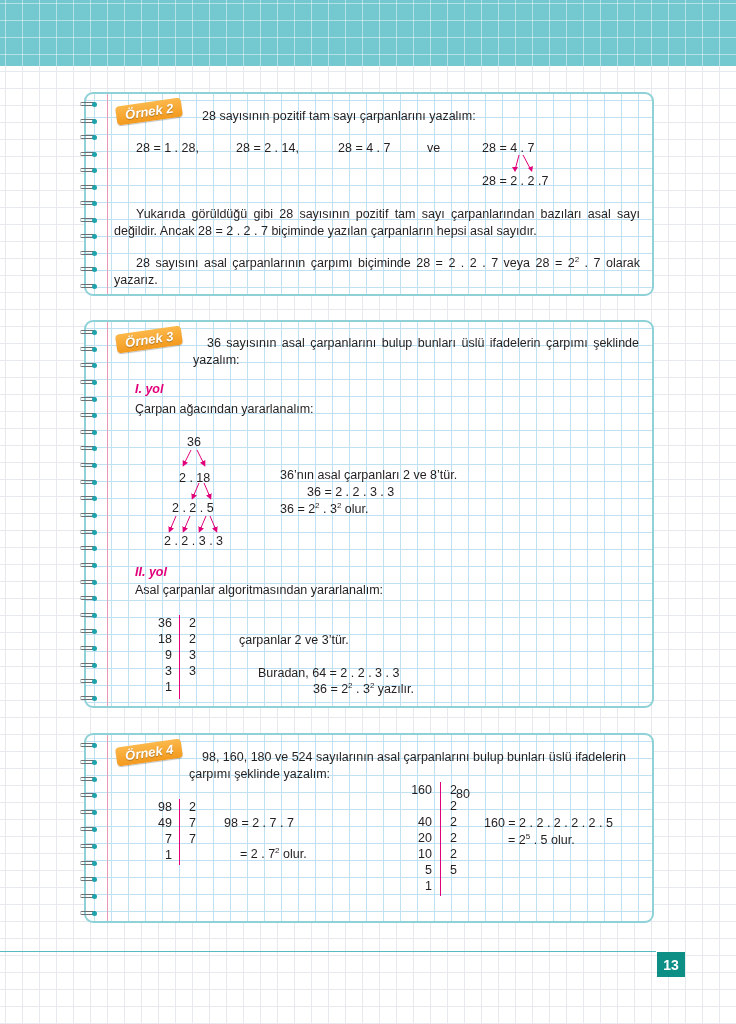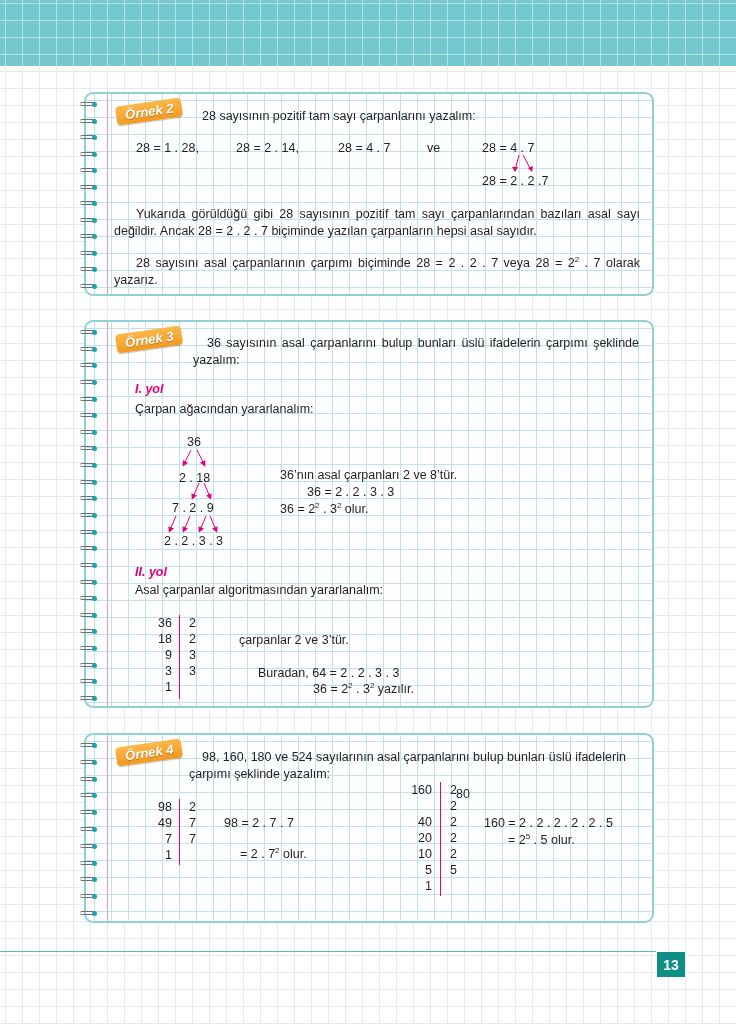--- a/index.html
+++ b/index.html
@@ -237,21 +237,21 @@
       </div>
     </div>
   <div class="badge">Örnek 3</div>
   <div class="para" style="left:107px;top:13px;width:446px;white-space:normal;text-indent:14px;">36 sayısının asal çarpanlarını bulup bunları üslü ifadelerin çarpımı şeklinde yazalım:</div>
 
   <div class="way" style="left:49px;top:60px;">I. yol</div>
   <div class="t" style="left:49px;top:79px;">Çarpan ağacından yararlanalım:</div>
 
   <div class="t" style="left:101px;top:112px;">36</div>
   <div class="t" style="left:93px;top:148px;">2 . 18</div>
-  <div class="t" style="left:86px;top:178px;">7 . 2 . 9</div>
+  <div class="t" style="left:86px;top:178px;">2 . 2 . 5</div>
   <div class="t" style="left:78px;top:211px;">2 . 2 . 3 . 3</div>
   <svg class="arrows" style="left:0;top:0;" width="570" height="388">
     <defs>
       <marker id="ah" markerWidth="6" markerHeight="6" refX="3" refY="3" orient="auto">
           <path d="M0,0 L6,3 L0,6 z" fill="#e2007a"></path>
         </marker>
     </defs>
     <line x1="105" y1="128" x2="98" y2="142" stroke="#e2007a" marker-end="url(#ah)"></line>
     <line x1="111" y1="128" x2="118" y2="142" stroke="#e2007a" marker-end="url(#ah)"></line>
     <line x1="113" y1="161" x2="107" y2="175" stroke="#e2007a" marker-end="url(#ah)"></line>

